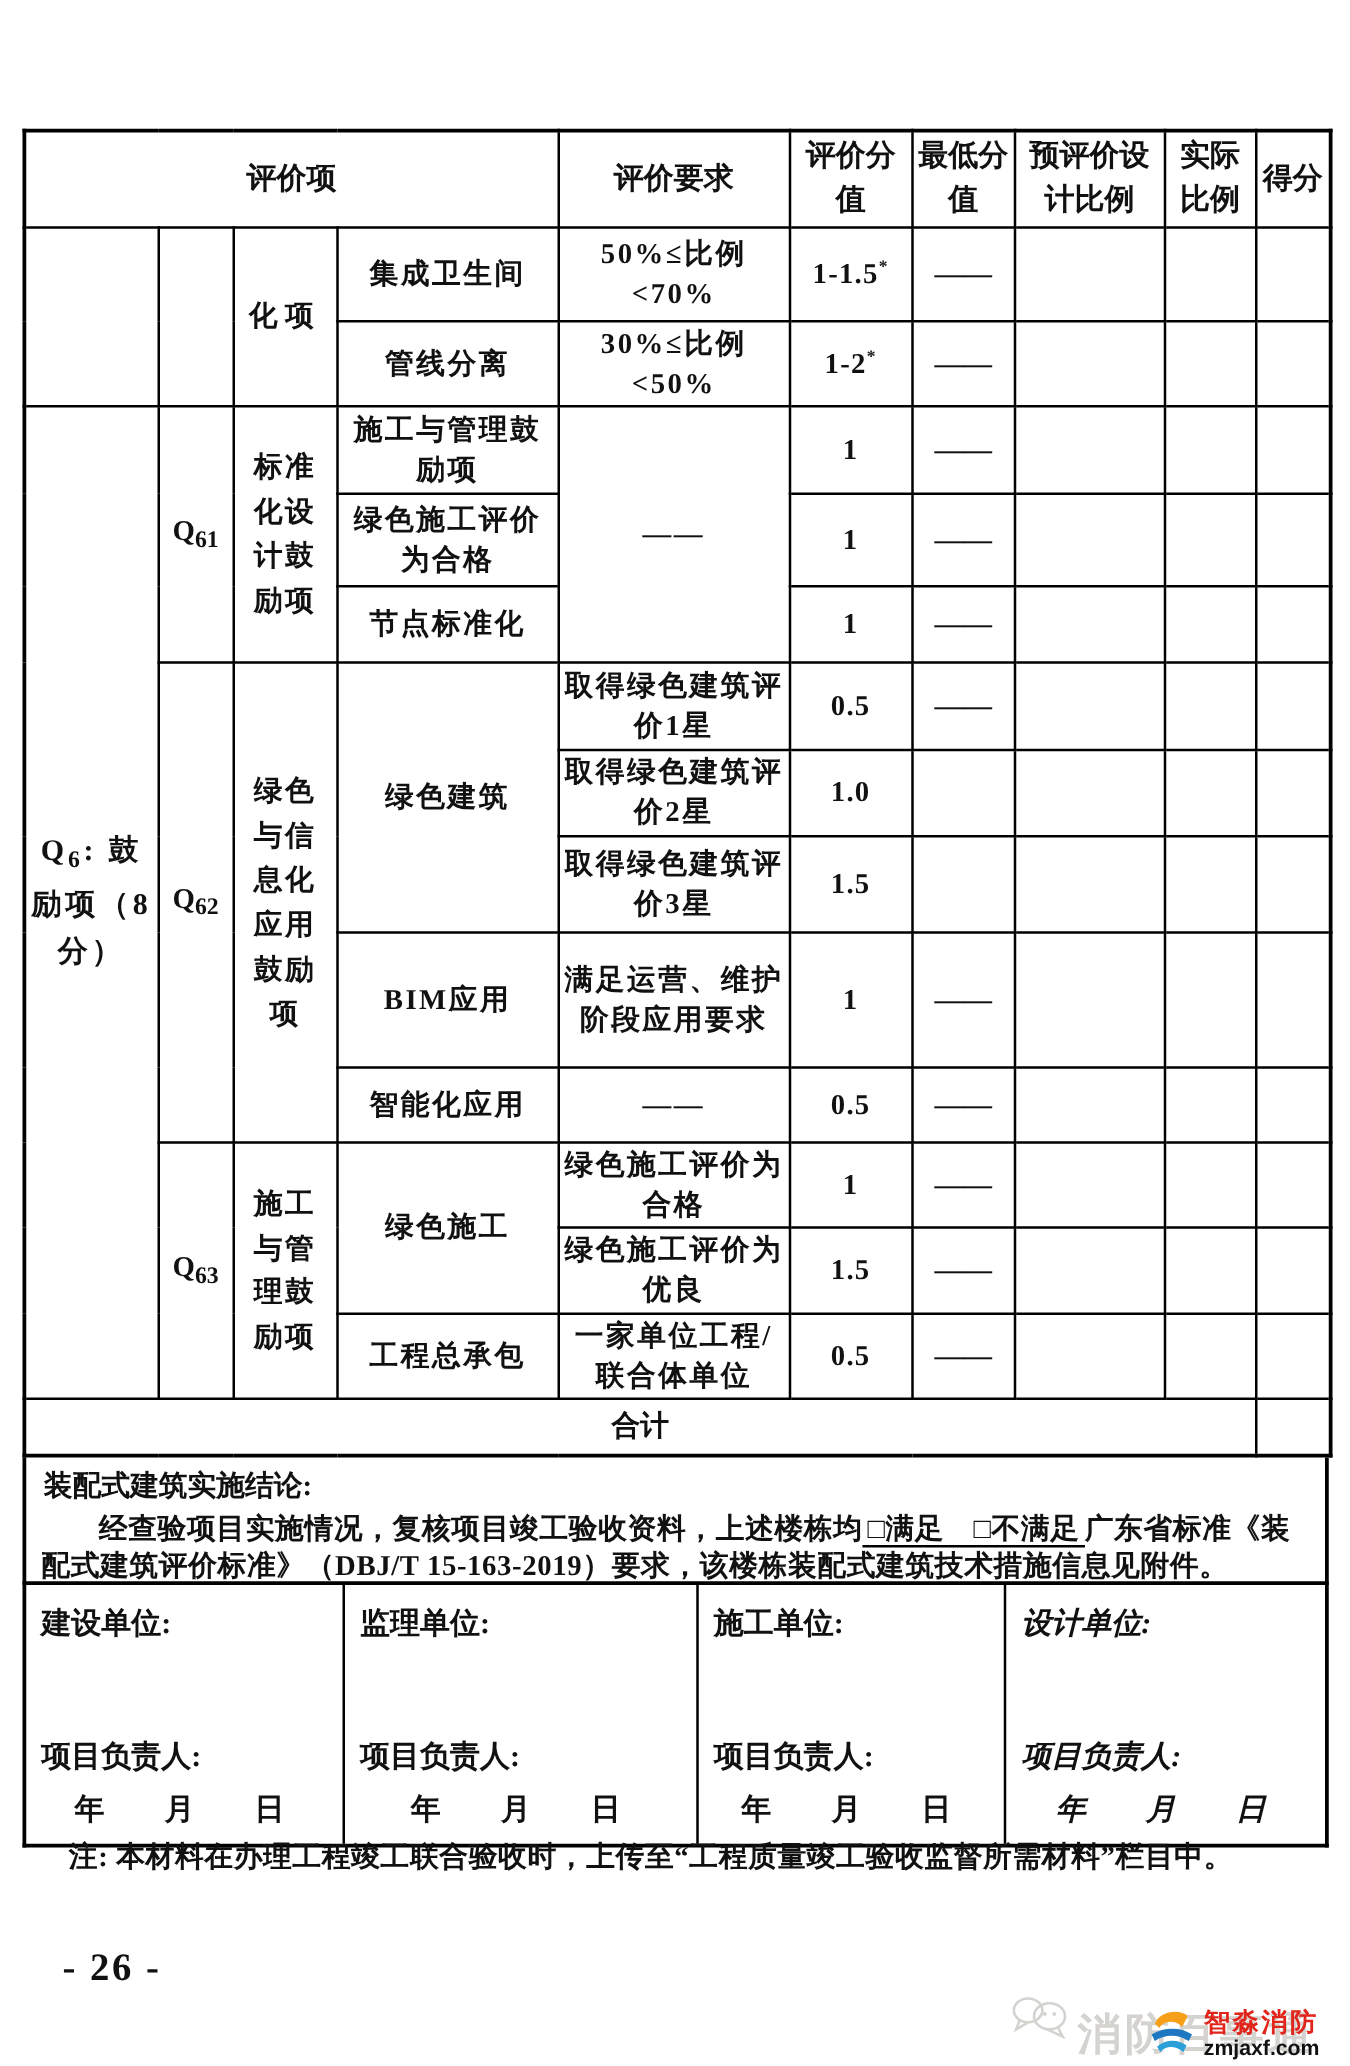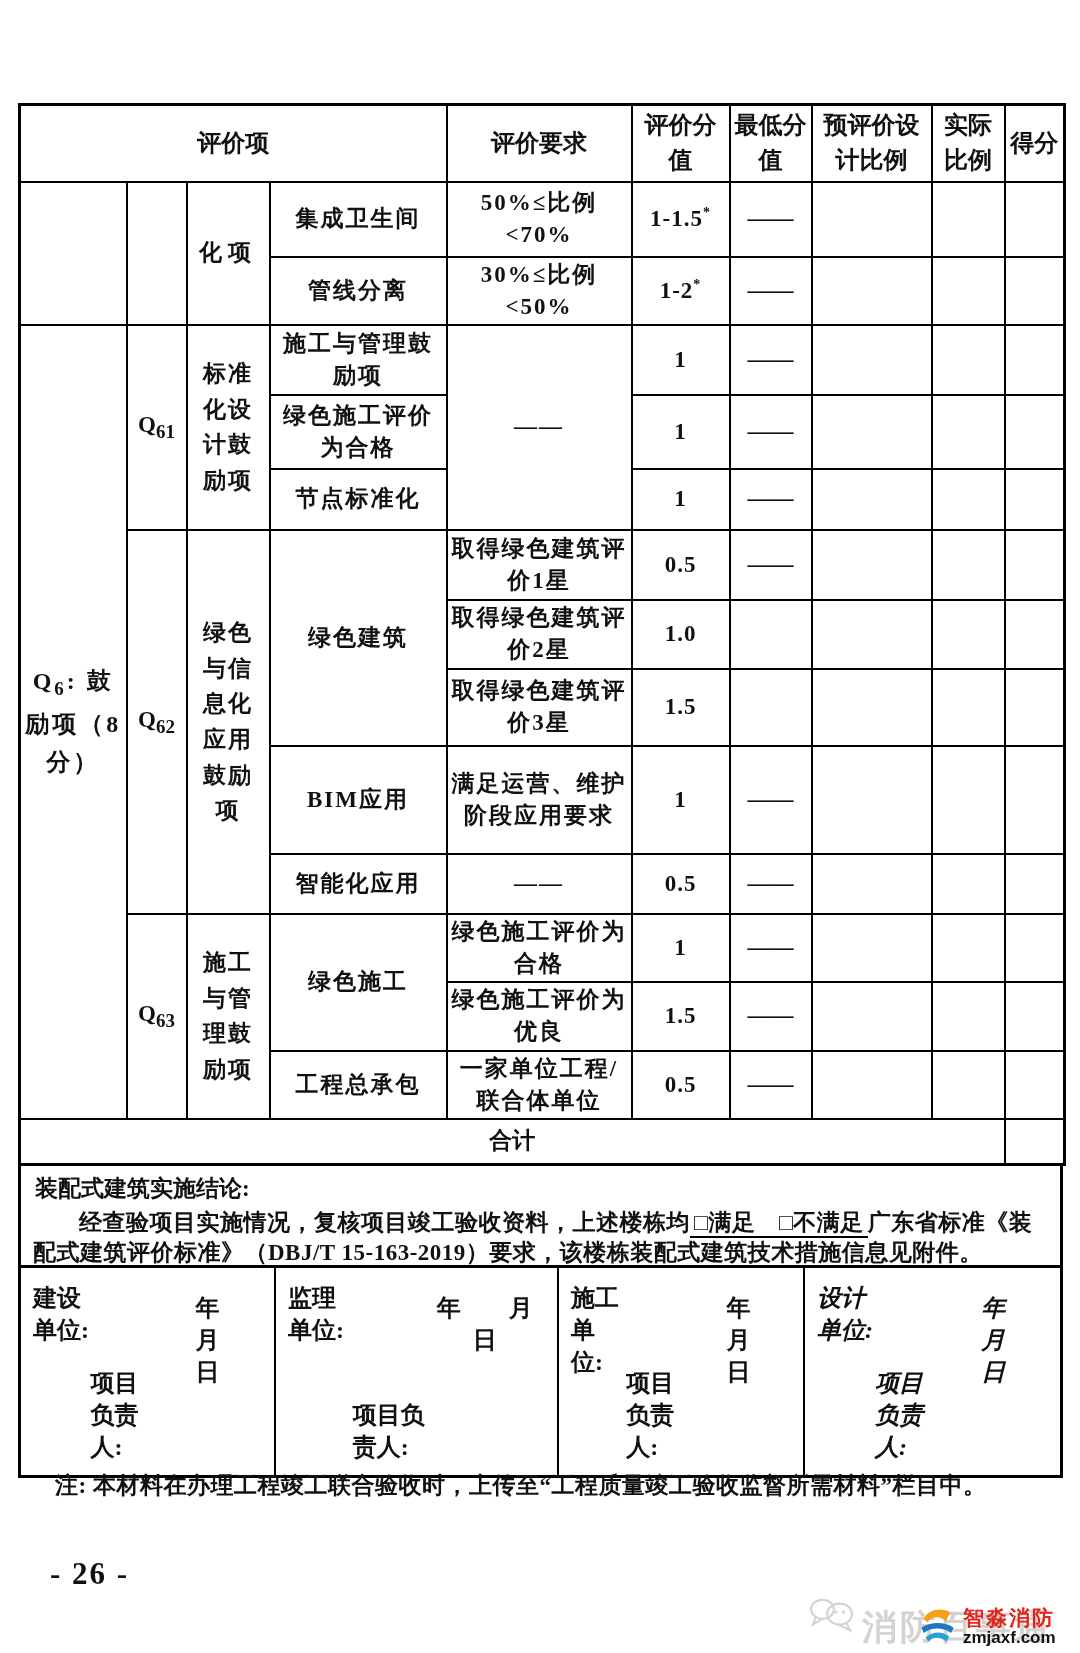--- a/index.html
+++ b/index.html
@@ -24,21 +24,21 @@
   td.score{font-size:22px;letter-spacing:1px;}
   sub.qsub{font-size:19px;}
   sup.mark{font-size:14px;}
   .conclusion{width:1045px;box-sizing:border-box;border:3px solid #000;border-top:none;
        height:102px;padding:5px 12px 0 12px;text-align:left;}
   .conc-title{font-size:23px;font-weight:700;margin:2px 0 4px 2px;}
   .conc-para{font-size:23px;font-weight:700;text-indent:2em;line-height:1.32;margin:0;letter-spacing:0.5px;}
   .checks{border-bottom:2px solid #000;padding:0 4px 1px 4px;margin:0 0;}
   .signatures{width:1045px;box-sizing:border-box;border:3px solid #000;border-top:none;
        height:210px;display:flex;}
-  .sig-cell{box-sizing:border-box;border-left:2px solid #000;display:flex;flex-direction:row;
+  .sig-cell{box-sizing:border-box;border-left:2px solid #000;display:flex;flex-direction:column;
        padding:14px 20px 12px 12px;}
   .sig-cell:first-child{border-left:none;}
   .sig-c1{flex:0 0 253px;} .sig-c2{flex:0 0 283px;} .sig-c3{flex:0 0 246px;} .sig-c4{flex:1;font-style:italic;}
   .unit-label{font-size:24px;font-weight:700;}
   .manager-label{margin-top:auto;font-size:24px;font-weight:700;}
   .date-line{text-align:center;font-size:24px;font-weight:700;margin-top:10px;}
   .note{position:absolute;left:55px;top:1470px;width:980px;font-size:23px;font-weight:700;letter-spacing:0.5px;}
   .page-number{position:absolute;left:50px;top:1556px;font-size:31px;font-weight:700;letter-spacing:2px;}
   .watermark{position:absolute;left:808px;top:1582px;display:flex;align-items:center;gap:6px;}
   .watermark-text{font-size:35px;font-weight:700;letter-spacing:3px;color:#d4d3d0;white-space:nowrap;margin-top:22px;}

